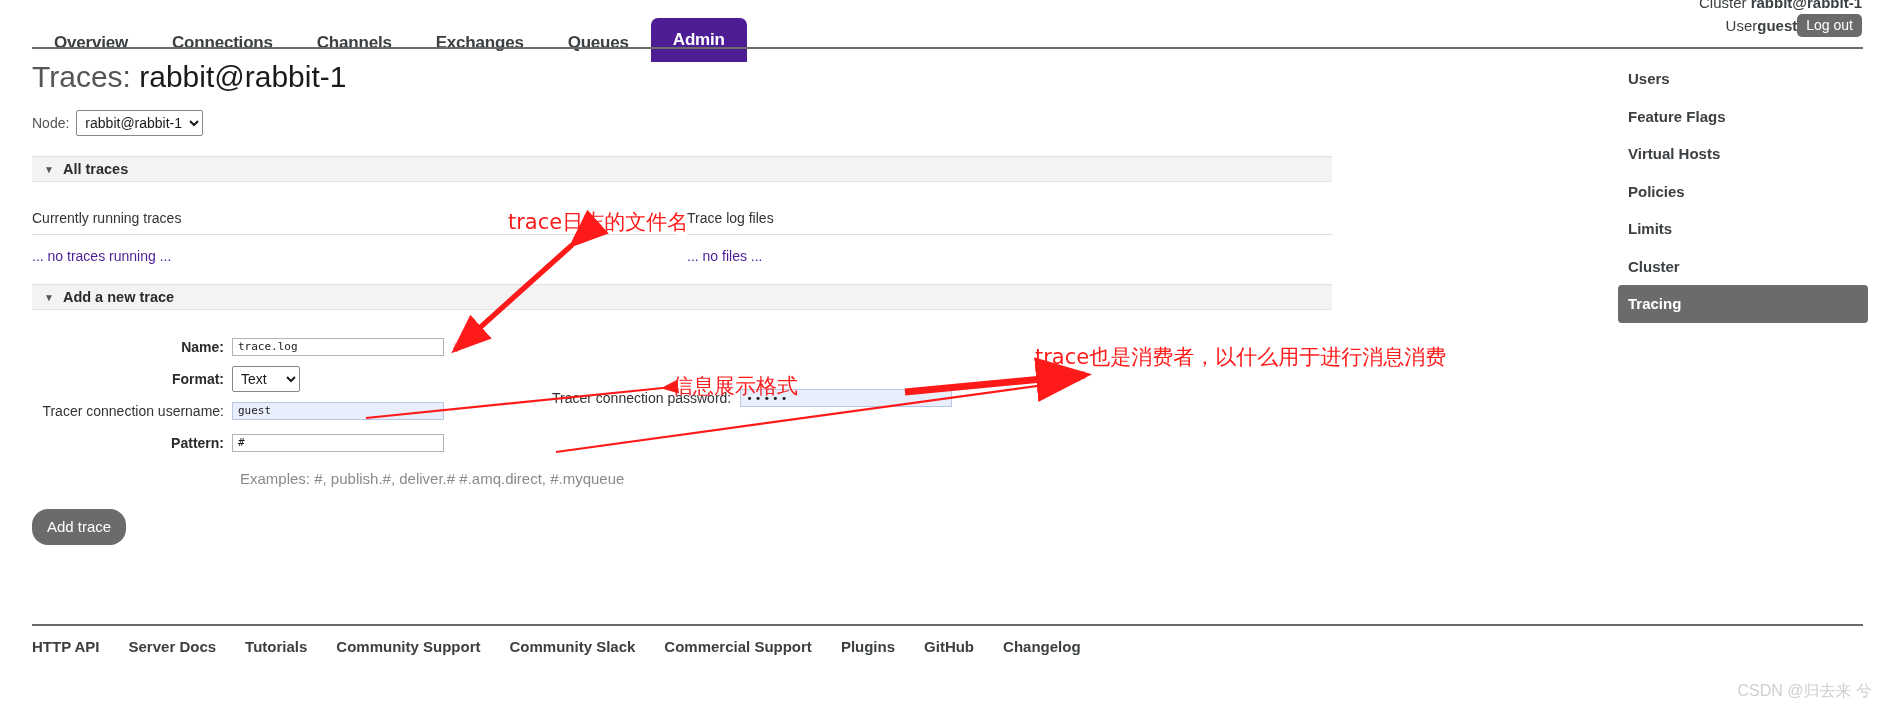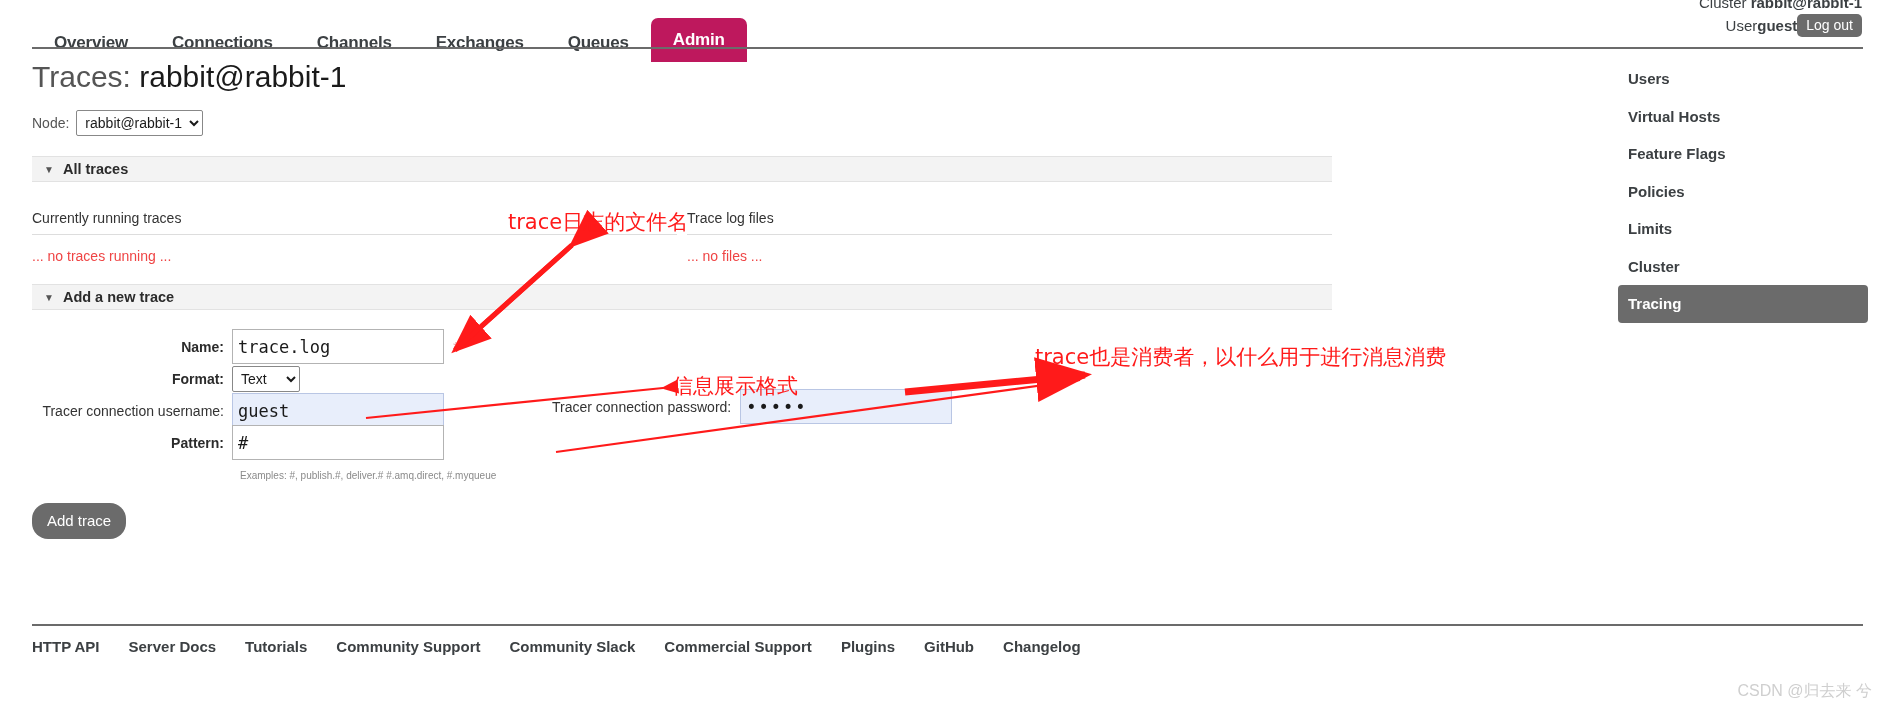--- a/index.html
+++ b/index.html
@@ -31,21 +31,21 @@
     font-size: 17px;
     font-weight: bold;
     color: #3c4043;
     padding: 10px 22px 11px 22px;
     cursor: pointer;
     white-space: nowrap;
     line-height: 1;
     letter-spacing: -0.2px;
   }
   .nav-tab.active {
-    background: #be185d;
+    background: #4c1d95;
     color: #ffffff;
     border-radius: 7px 7px 0 0;
     padding-top: 13px;
     padding-bottom: 14px;
   }
   #nav-underline {
     position: absolute;
     left: 32px; top: 47px;
     width: 1831px;
     height: 2px;
@@ -151,21 +151,21 @@
   #col-running { width: 645px; }
   #col-files   { width: 645px; margin-left: 10px; }
   .col-head {
     font-size: 14px;
     color: #333333;
     padding-bottom: 8px;
     border-bottom: 1px solid #dddddd;
   }
   .col-empty {
     font-size: 14px;
-    color: #ef4444;
+    color: #4c1d95;
     padding-top: 13px;
   }
 
   
   #trace-form {
     margin-top: 22px;
     position: relative;
   }
   .form-row {
     display: flex;
@@ -178,24 +178,24 @@
     text-align: right;
     font-size: 14px;
     color: #2b2b2b;
     font-weight: bold;
     padding-right: 8px;
     white-space: nowrap;
   }
   .form-label.plain { font-weight: normal; color: #333; }
   input.ui-input {
     font-family: "DejaVu Sans Mono", monospace;
-    font-size: 17px;
+    font-size: 11px;
     color: #1a1a1a;
     width: 212px;
-    height: 35px;
+    height: 18px;
     padding: 2px 5px;
     border: 1px solid #b3b3b3;
     background: #ffffff;
   }
   input.ui-input.filled {
     background: #e8eefb;
     border-color: #b9c6e4;
   }
   .req-star {
     color: #e8a0a0;
@@ -210,21 +210,21 @@
     font-weight: bold;
     width: 14px;
     height: 16px;
     line-height: 16px;
     text-align: center;
     margin-left: 4px;
     margin-right: 0px;
     cursor: pointer;
   }
   .hint {
-    font-size: 10px;
+    font-size: 15px;
     color: #8a8a8a;
     margin-left: 208px;
     margin-top: 13px;
   }
   #pwd-group {
     position: absolute;
     left: 520px;
     top: 57px;
     display: flex;
     align-items: center;
@@ -408,24 +408,24 @@
 
     <button id="add-trace-btn">Add trace</button>
   </div>
 </div>
 
 <div id="sidebar">
   <div class="side-item">
     <span>Users</span>
   </div>
   <div class="side-item">
+    <span>Feature Flags</span>
+  </div>
+  <div class="side-item">
     <span>Virtual Hosts</span>
-  </div>
-  <div class="side-item">
-    <span>Feature Flags</span>
   </div>
   <div class="side-item">
     <span>Policies</span>
   </div>
   <div class="side-item">
     <span>Limits</span>
   </div>
   <div class="side-item">
     <span>Cluster</span>
   </div>

